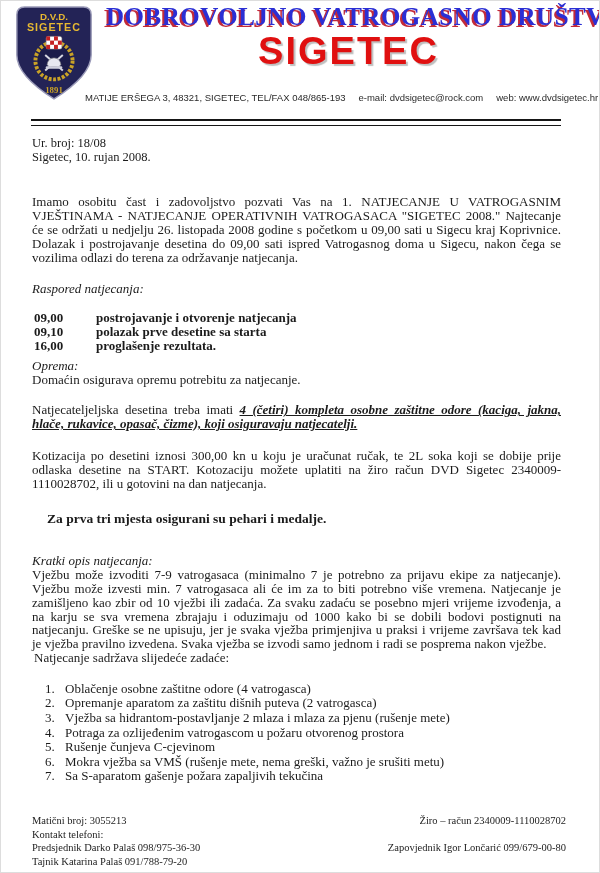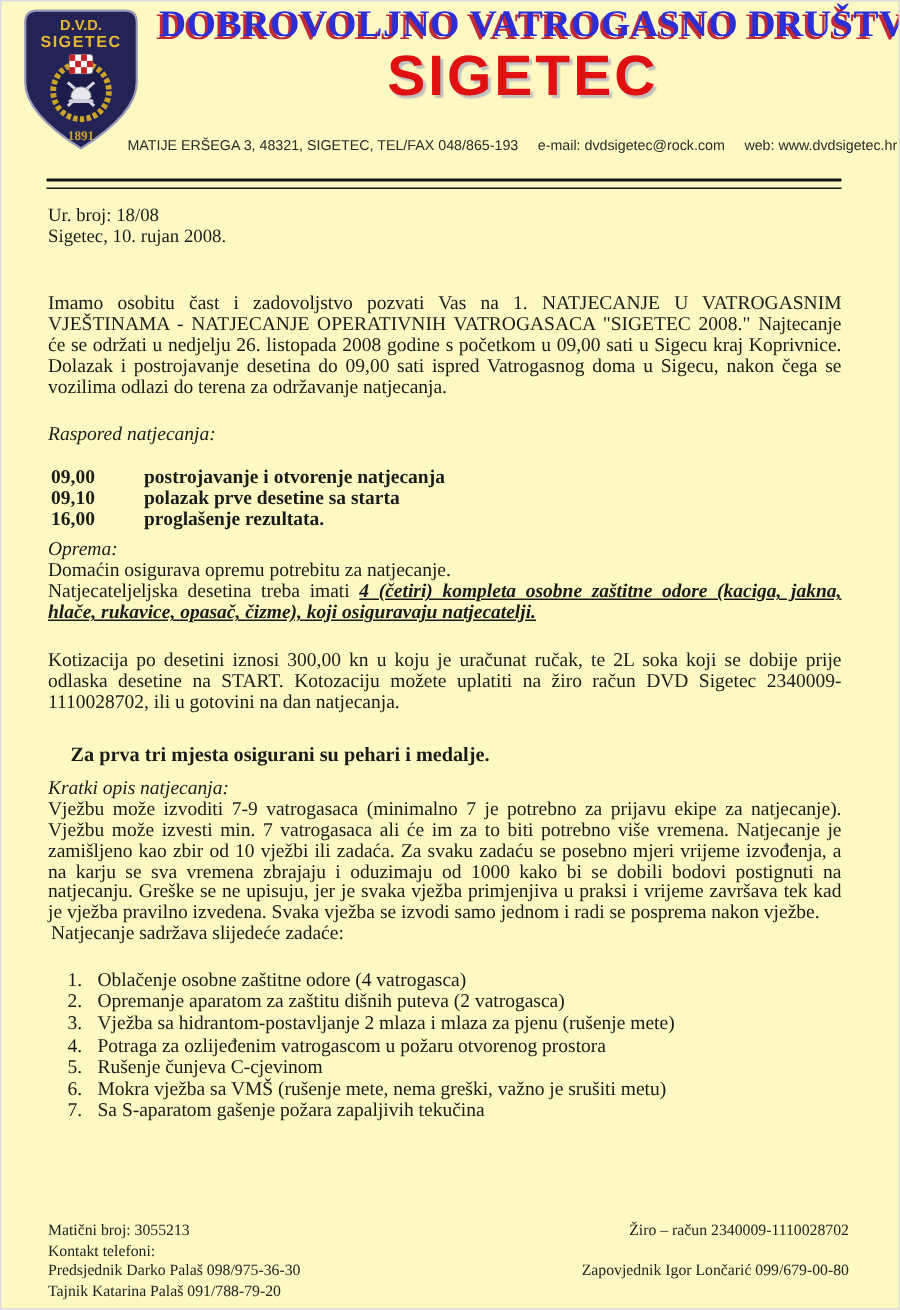--- a/index.html
+++ b/index.html
@@ -1,17 +1,17 @@
 <!DOCTYPE html>
 <html><head>
 <meta charset="utf-8">
 <style>
   html,body{margin:0;padding:0;background:#e8e8e8;}
   .page{
-    position:relative;width:600px;height:873px;background:#fef9c3;
+    position:relative;width:600px;height:873px;background:#ffffff;
     font-family:"Liberation Serif", serif;font-size:13px;color:#1b1b1b;
     overflow:hidden;border:1px solid #ddd;box-sizing:border-box;
   }
   
   .letterhead{position:relative;height:105px;}
   .badge{position:absolute;left:9px;top:3px;width:88px;height:98px;}
   .titles{position:absolute;left:105px;right:8px;top:2px;text-align:center;}
   .org-title{
     font-family:"Liberation Serif", serif;font-weight:bold;font-size:25px;
     letter-spacing:0.5px;color:#2b2fd4;
@@ -36,21 +36,21 @@
   .para{margin:0 38px 0 31px;text-align:justify;line-height:13.9px;}
   .intro{margin-top:31px;}
   .sec-head{margin:0 38px 0 31px;font-style:italic;line-height:14px;}
   .head-raspored{margin-top:17px;}
   .sched{margin:15px 38px 0 33px;}
   .sched-row{display:flex;line-height:14.3px;font-weight:bold;}
   .sched-time{width:62px;flex:none;}
   .head-oprema{margin-top:6px;}
   .fee{margin-top:18px;}
   .prizes{margin:20px 38px 0 46px;font-weight:bold;font-size:13.5px;line-height:15px;}
-  .head-kratki{margin-top:8px;font-style:italic;}
+  .head-kratki{margin-top:28px;font-style:italic;}
   .tasks-intro{margin:0 38px 0 33px;line-height:14.6px;}
   ol.tasks{margin:16px 38px 0 31px;padding-left:26px;}
   ol.tasks li{padding-left:7px;line-height:14.6px;}
   .b{font-weight:normal;}
   .biu{font-weight:bold;font-style:italic;text-decoration:underline;}
   
   .footer{position:absolute;left:31px;right:33px;top:813px;font-size:10.5px;color:#222;}
   .f-row{display:flex;justify-content:space-between;line-height:13.5px;}
   .f-center{text-align:left;line-height:13.5px;}
   
@@ -119,21 +119,21 @@
       <span class="sched-desc">polazak prve desetine sa starta</span>
     </div>
     <div class="sched-row">
       <span class="sched-time">16,00</span>
       <span class="sched-desc">proglašenje rezultata.</span>
     </div>
   </div>
 
   <div class="sec-head head-oprema">Oprema:</div>
   <div class="para">Domaćin osigurava opremu potrebitu za natjecanje.</div>
-  <p class="para" style="margin-top:0"><span>Natjecateljeljska desetina treba imati </span><span class="biu">4 (četiri) kompleta osobne zaštitne odore (kaciga, jakna, hlače, rukavice, opasač, čizme), koji osiguravaju natjecatelji.</span></p>
+  <p class="para" style="margin-top:16px"><span>Natjecateljeljska desetina treba imati </span><span class="biu">4 (četiri) kompleta osobne zaštitne odore (kaciga, jakna, hlače, rukavice, opasač, čizme), koji osiguravaju natjecatelji.</span></p>
 
   <p class="para fee"><span>Kotizacija po desetini iznosi </span><span class="b">300,00 kn</span><span> u koju je uračunat </span><span class="b">ručak</span><span>, te </span><span class="b">2L soka</span><span> koji se dobije prije odlaska desetine na START. </span><span class="b">Kotozaciju</span><span> možete uplatiti na žiro račun DVD Sigetec </span><span class="b">2340009-1110028702</span><span>, ili u </span><span class="b">gotovini</span><span> na dan natjecanja.</span></p>
 
   <div class="prizes">Za prva tri mjesta osigurani su pehari i medalje.</div>
 
   <div class="sec-head head-kratki">Kratki opis natjecanja:</div>
   <p class="para" style="margin-top:0"><span>Vježbu može izvoditi </span><span class="b">7-9</span><span> vatrogasaca (minimalno 7 je potrebno za prijavu ekipe za natjecanje). Vježbu može izvesti min. 7 vatrogasaca ali će im za to biti potrebno više vremena. Natjecanje je zamišljeno kao zbir od  10  vježbi ili zadaća. Za svaku zadaću se posebno mjeri vrijeme izvođenja, a na karju se sva vremena zbrajaju i oduzimaju od 1000 kako bi se dobili bodovi postignuti na natjecanju. Greške se ne upisuju, jer je svaka vježba primjenjiva u praksi i vrijeme završava tek kad je vježba pravilno izvedena. Svaka vježba se izvodi samo jednom i radi se posprema nakon vježbe.</span></p>
 
   <div class="tasks-intro">Natjecanje sadržava slijedeće zadaće:</div>
   <ol class="tasks">

